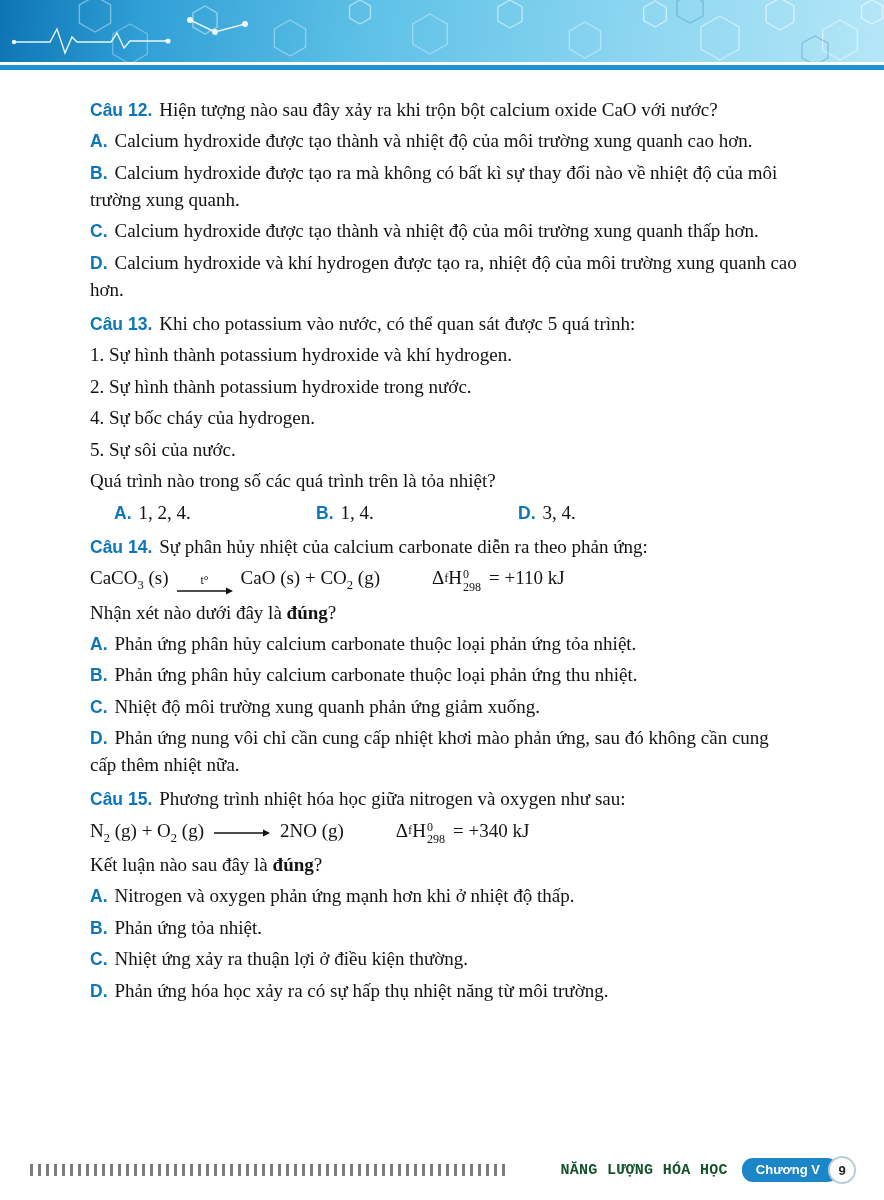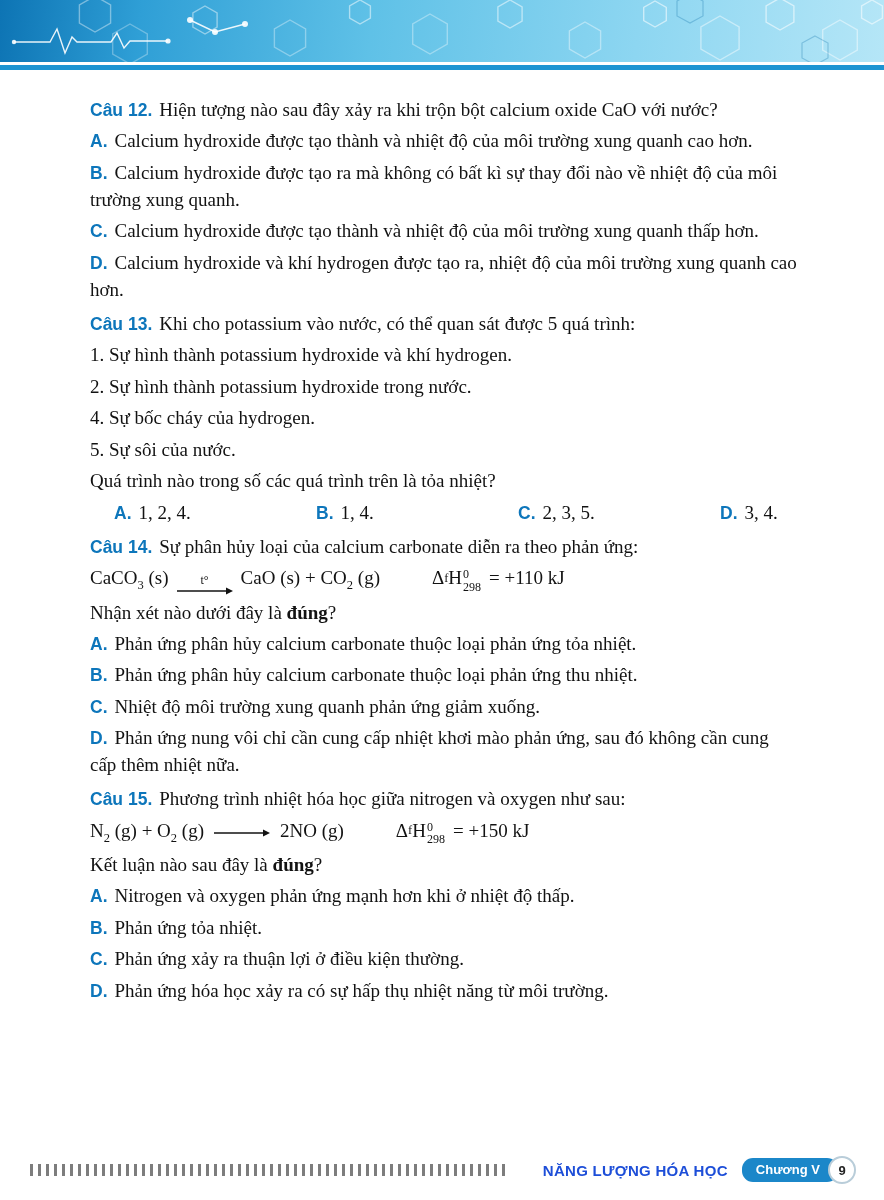--- a/index.html
+++ b/index.html
@@ -92,24 +92,24 @@
     display: flex;
     align-items: center;
   }
   .ticks {
     width: 476px;
     height: 12px;
     background: repeating-linear-gradient(90deg, #7d7d7d 0 3px, transparent 3px 8px);
   }
   .footer-title {
     margin-left: auto;
-    font-family: Liberation Sans, sans-serif;
+    font-family: Liberation Mono, monospace;
     font-weight: bold;
     font-size: 15px;
-    color: #1d4ed8;
+    color: #14532d;
     letter-spacing: 0.3px;
   }
   .chapter-badge {
     margin-left: 14px;
     background: #1b87c9;
     color: #ffffff;
     font-family: "Liberation Sans", sans-serif;
     font-weight: bold;
     font-size: 13px;
     padding: 4px 18px 5px 14px;
@@ -188,27 +188,26 @@
     <section class="question">
       <p class="q-stem"><span class="q-label">Câu 13.</span><span>Khi cho potassium vào nước, có thể quan sát được 5 quá trình:</span></p>
       <p class="list-item">1. Sự hình thành potassium hydroxide và khí hydrogen.</p>
       <p class="list-item">2. Sự hình thành potassium hydroxide trong nước.</p>
       <p class="list-item">4. Sự bốc cháy của hydrogen.</p>
       <p class="list-item">5. Sự sôi của nước.</p>
       <p class="followup">Quá trình nào trong số các quá trình trên là tỏa nhiệt?</p>
       <div class="opt-row">
         <span class="opt-cell"><span class="opt-letter">A.</span><span>1, 2, 4.</span></span>
         <span class="opt-cell"><span class="opt-letter">B.</span><span>1, 4.</span></span>
-        <span class="opt-cell"><span class="opt-letter">C.</span><span>2, 3, 5.</span></span>
         <span class="opt-cell"><span class="opt-letter">D.</span><span>3, 4.</span></span>
       </div>
     </section>
 
     <section class="question">
-      <p class="q-stem"><span class="q-label">Câu 14.</span><span>Sự phân hủy loại của calcium carbonate diễn ra theo phản ứng:</span></p>
+      <p class="q-stem"><span class="q-label">Câu 14.</span><span>Sự phân hủy nhiệt của calcium carbonate diễn ra theo phản ứng:</span></p>
       <p class="equation">
         <span class="eq-main"><span>CaCO</span><sub>3</sub><span> (s)</span><span class="rx-arrow">
               <span class="rx-top">t°</span>
               <svg width="56" height="8" viewBox="0 0 56 8">
                 <line x1="0" y1="4" x2="49" y2="4" stroke="#121212" stroke-width="1.3"></line>
                 <polygon points="49,0.5 56,4 49,7.5" fill="#121212"></polygon>
               </svg>
             </span><span>CaO (s) + CO</span><sub>2</sub><span> (g)</span></span>
         <span class="eq-dh">
             <span>Δ</span>
@@ -238,27 +237,27 @@
               </svg>
             </span><span>2NO (g)</span></span>
         <span class="eq-dh">
             <span>Δ</span>
             <sub class="d-sub">f</sub>
             <span>H</span>
             <span class="stack">
               <span>0</span>
               <span>298</span>
             </span>
-            <span class="eq-val">= +150 kJ</span>
+            <span class="eq-val">= +340 kJ</span>
           </span>
       </p>
       <p class="followup"><span>Kết luận nào sau đây là </span><b>đúng</b><span>?</span></p>
       <p class="option"><span class="opt-letter">A.</span><span>Nitrogen và oxygen phản ứng mạnh hơn khi ở nhiệt độ thấp.</span></p>
       <p class="option"><span class="opt-letter">B.</span><span>Phản ứng tỏa nhiệt.</span></p>
-      <p class="option"><span class="opt-letter">C.</span><span>Phản ứng xảy ra thuận lợi ở điều kiện thường.</span></p>
+      <p class="option"><span class="opt-letter">C.</span><span>Nhiệt ứng xảy ra thuận lợi ở điều kiện thường.</span></p>
       <p class="option"><span class="opt-letter">D.</span><span>Phản ứng hóa học xảy ra có sự hấp thụ nhiệt năng từ môi trường.</span></p>
     </section>
 
   </main>
 
   <footer class="footer">
     <div class="ticks"></div>
     <div class="footer-title">NĂNG LƯỢNG HÓA HỌC</div>
     <div class="chapter-badge">Chương V</div>
     <div class="page-circle">9</div>

